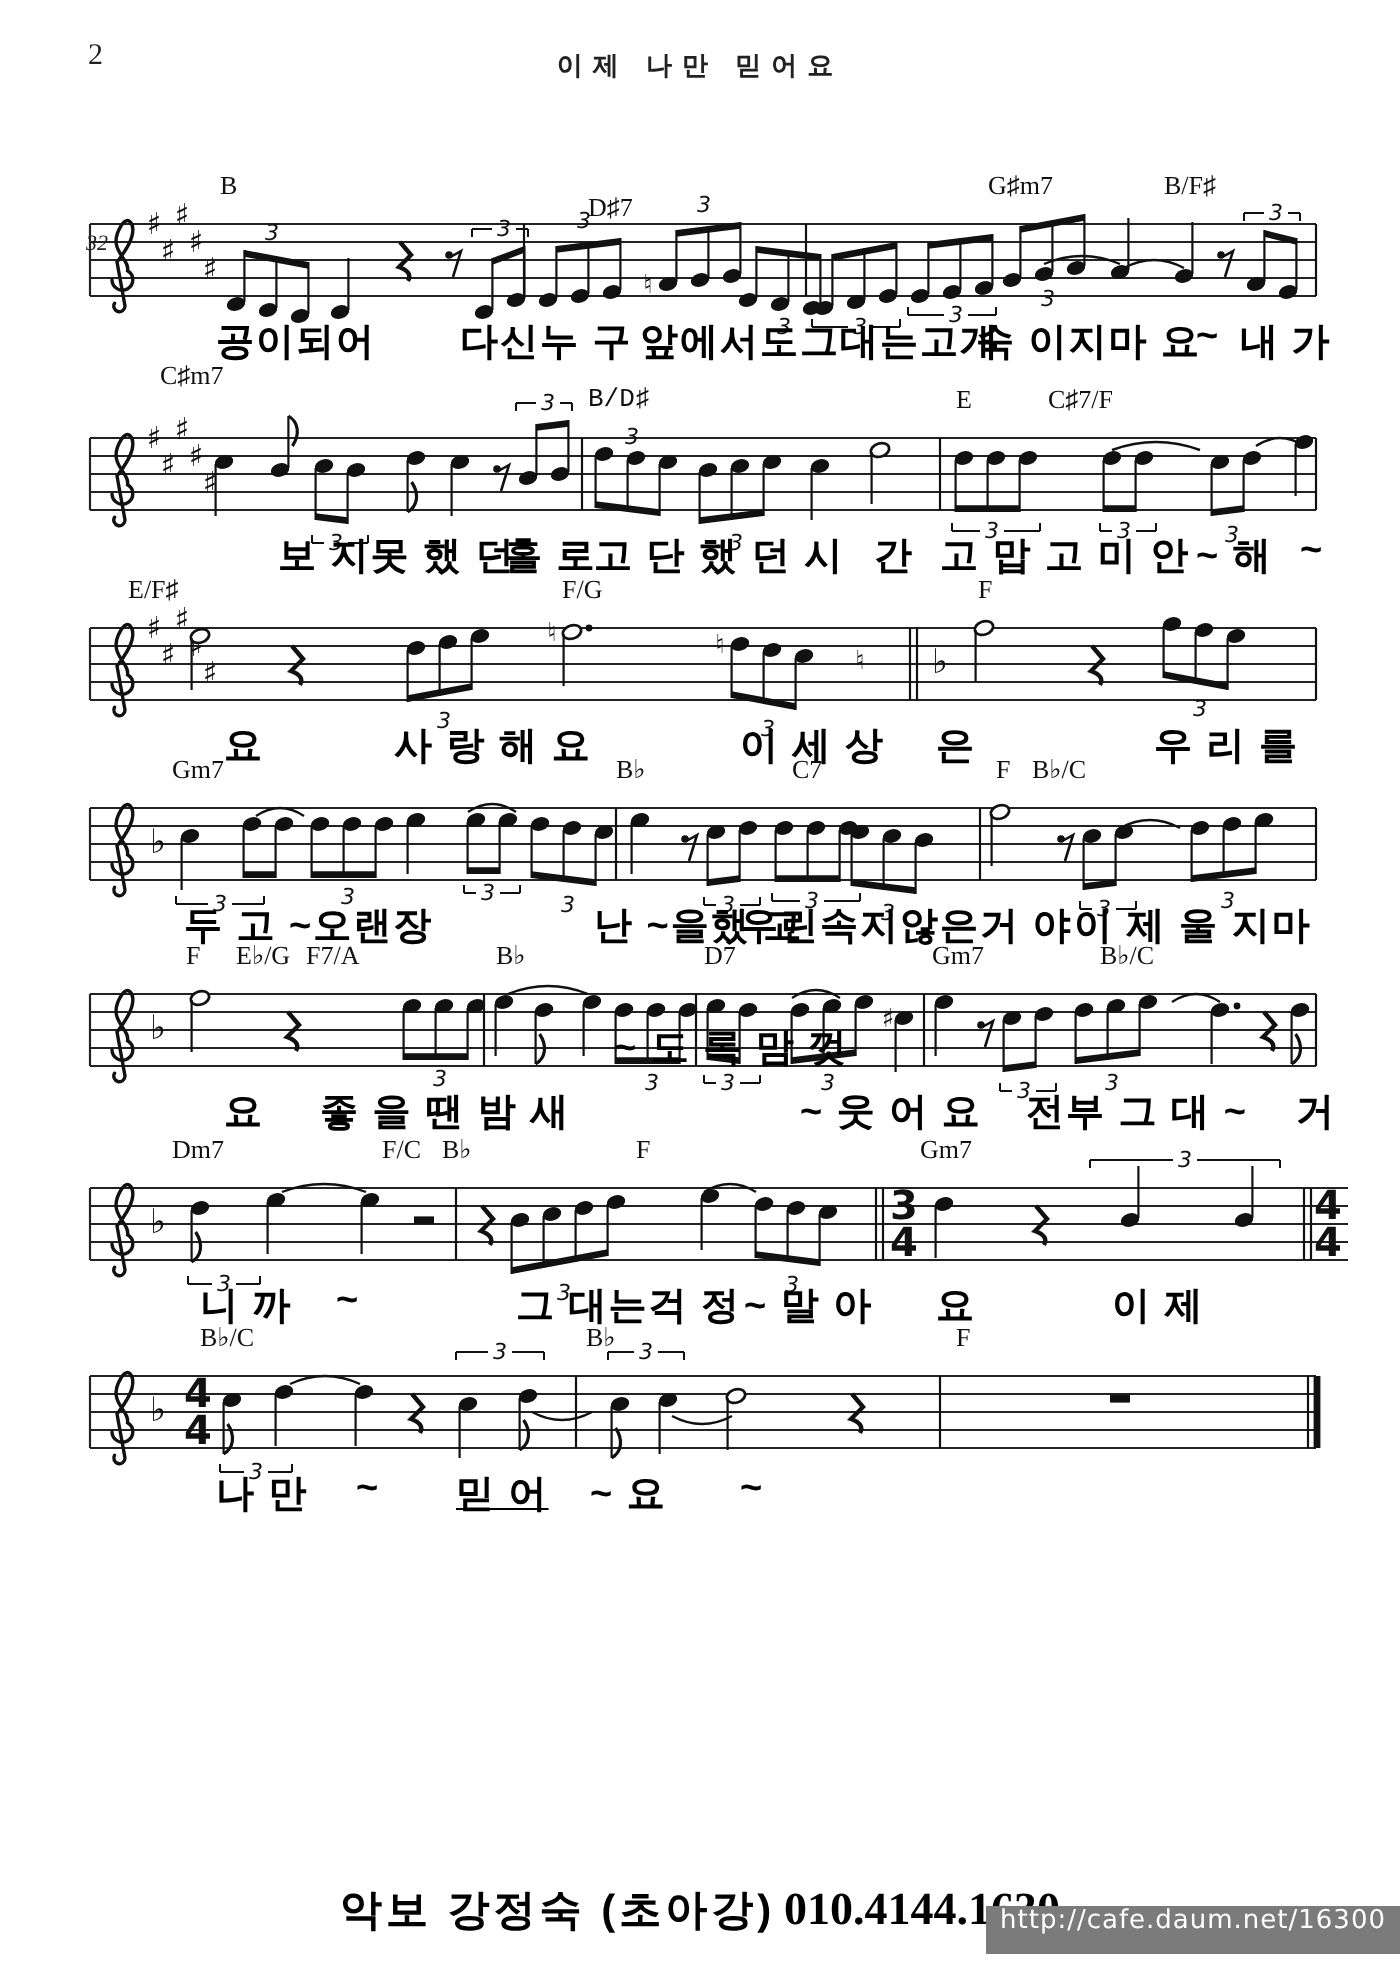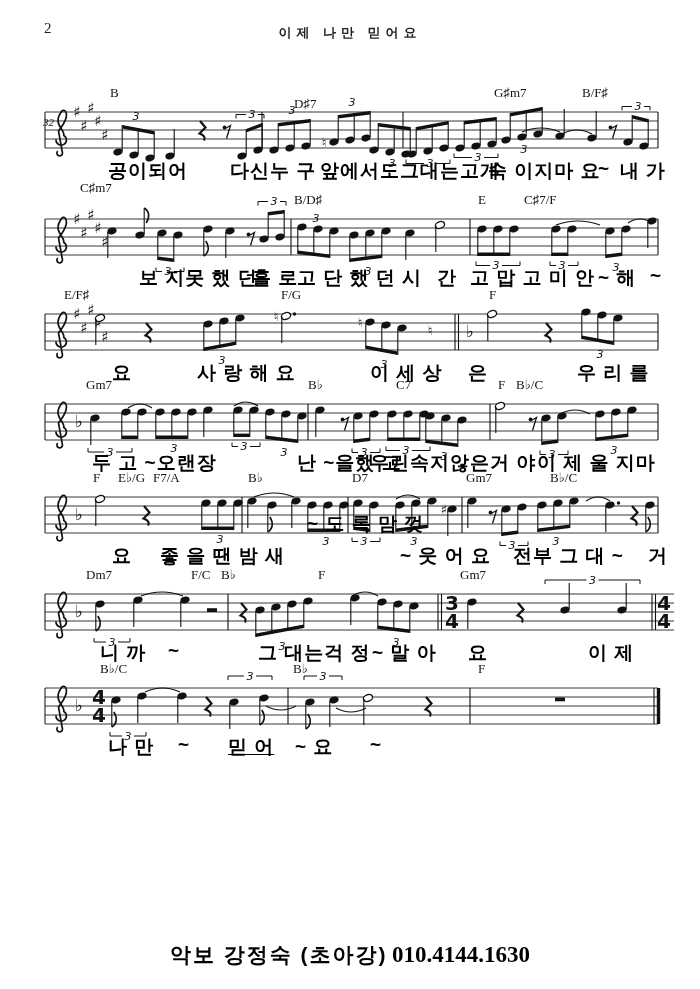--- a/index.html
+++ b/index.html
@@ -620,21 +620,21 @@
       <span class="chord" style="left: 294px; top: 96px;">D♯7</span>
       <span class="chord" style="left: 494px; top: 85px;">G♯m7</span>
       <span class="chord" style="left: 582px; top: 85px;">B/F♯</span>
       <span class="lyric" style="left: 108px; top: 158px;">공이되어</span>
       <span class="lyric" style="left: 230px; top: 158px;">다신누 구</span>
       <span class="lyric" style="left: 320px; top: 158px;">앞에서도그대는고개</span>
       <span class="lyric" style="left: 488px; top: 158px;">숙 이지마 요</span>
       <span class="lyric" style="left: 598px; top: 158px;">~</span>
       <span class="lyric" style="left: 620px; top: 158px; font-family: Liberation Serif, serif;">내 가</span>
       <span class="chord" style="left: 80px; top: 180px;">C♯m7</span>
-      <span class="chord" style="left: 294px; top: 192px;">B/D♯</span>
+      <span class="chord" style="left: 294px; top: 192px; font-family: Liberation Mono, monospace;">B/D♯</span>
       <span class="chord" style="left: 478px; top: 192px;">E</span>
       <span class="chord" style="left: 524px; top: 192px;">C♯7/F</span>
       <span class="lyric" style="left: 112px; top: 265px; margin-left: 27px;">보 지못 했 던</span>
       <span class="lyric" style="left: 252px; top: 265px;">홀 로</span>
       <span class="lyric" style="left: 297px; top: 265px;">고 단 했 던 시</span>
       <span class="lyric" style="left: 437px; top: 265px;">간</span>
       <span class="lyric" style="left: 470px; top: 265px;">고 맙 고 미 안</span>
       <span class="lyric" style="left: 598px; top: 265px;">~ 해</span>
       <span class="lyric" style="left: 650px; top: 265px;">~</span>
       <span class="chord" style="left: 64px; top: 287px;">E/F♯</span>
@@ -671,29 +671,30 @@
       <span class="chord" style="left: 86px; top: 567px;">Dm7</span>
       <span class="chord" style="left: 191px; top: 567px;">F/C</span>
       <span class="chord" style="left: 221px; top: 567px;">B♭</span>
       <span class="chord" style="left: 318px; top: 567px;">F</span>
       <span class="chord" style="left: 460px; top: 567px;">Gm7</span>
       <span class="lyric" style="left: 100px; top: 640px;">니 까</span>
       <span class="lyric" style="left: 168px; top: 640px;">~</span>
       <span class="lyric" style="left: 258px; top: 640px;">그 대는걱 정</span>
       <span class="lyric" style="left: 372px; top: 640px;">~ 말 아</span>
       <span class="lyric" style="left: 468px; top: 640px;">요</span>
-      <span class="lyric" style="left: 556px; top: 640px; margin-left: 32px;">이   제</span>
+      <span class="lyric" style="left: 556px; top: 640px;">이   제</span>
       <span class="chord" style="left: 100px; top: 661px;">B♭/C</span>
       <span class="chord" style="left: 293px; top: 661px;">B♭</span>
       <span class="chord" style="left: 478px; top: 661px;">F</span>
       <span class="lyric" style="left: 108px; top: 734px; text-align: right;">나 만</span>
       <span class="lyric" style="left: 178px; top: 734px;">~</span>
       <span class="lyric" style="left: 228px; top: 734px; text-decoration: underline;">믿 어</span>
       <span class="lyric" style="left: 295px; top: 734px;">~ 요</span>
       <span class="lyric" style="left: 370px; top: 734px;">~</span>
     </div>
 
   <div class="footer">
     <span class="kr">악보  강정숙 (초아강)</span>
     <span class="ph">010.4144.1630</span>
   </div>
 
+  <div class="watermark">http://cafe.daum.net/16300</div>
 </div>
 
 </body></html>

